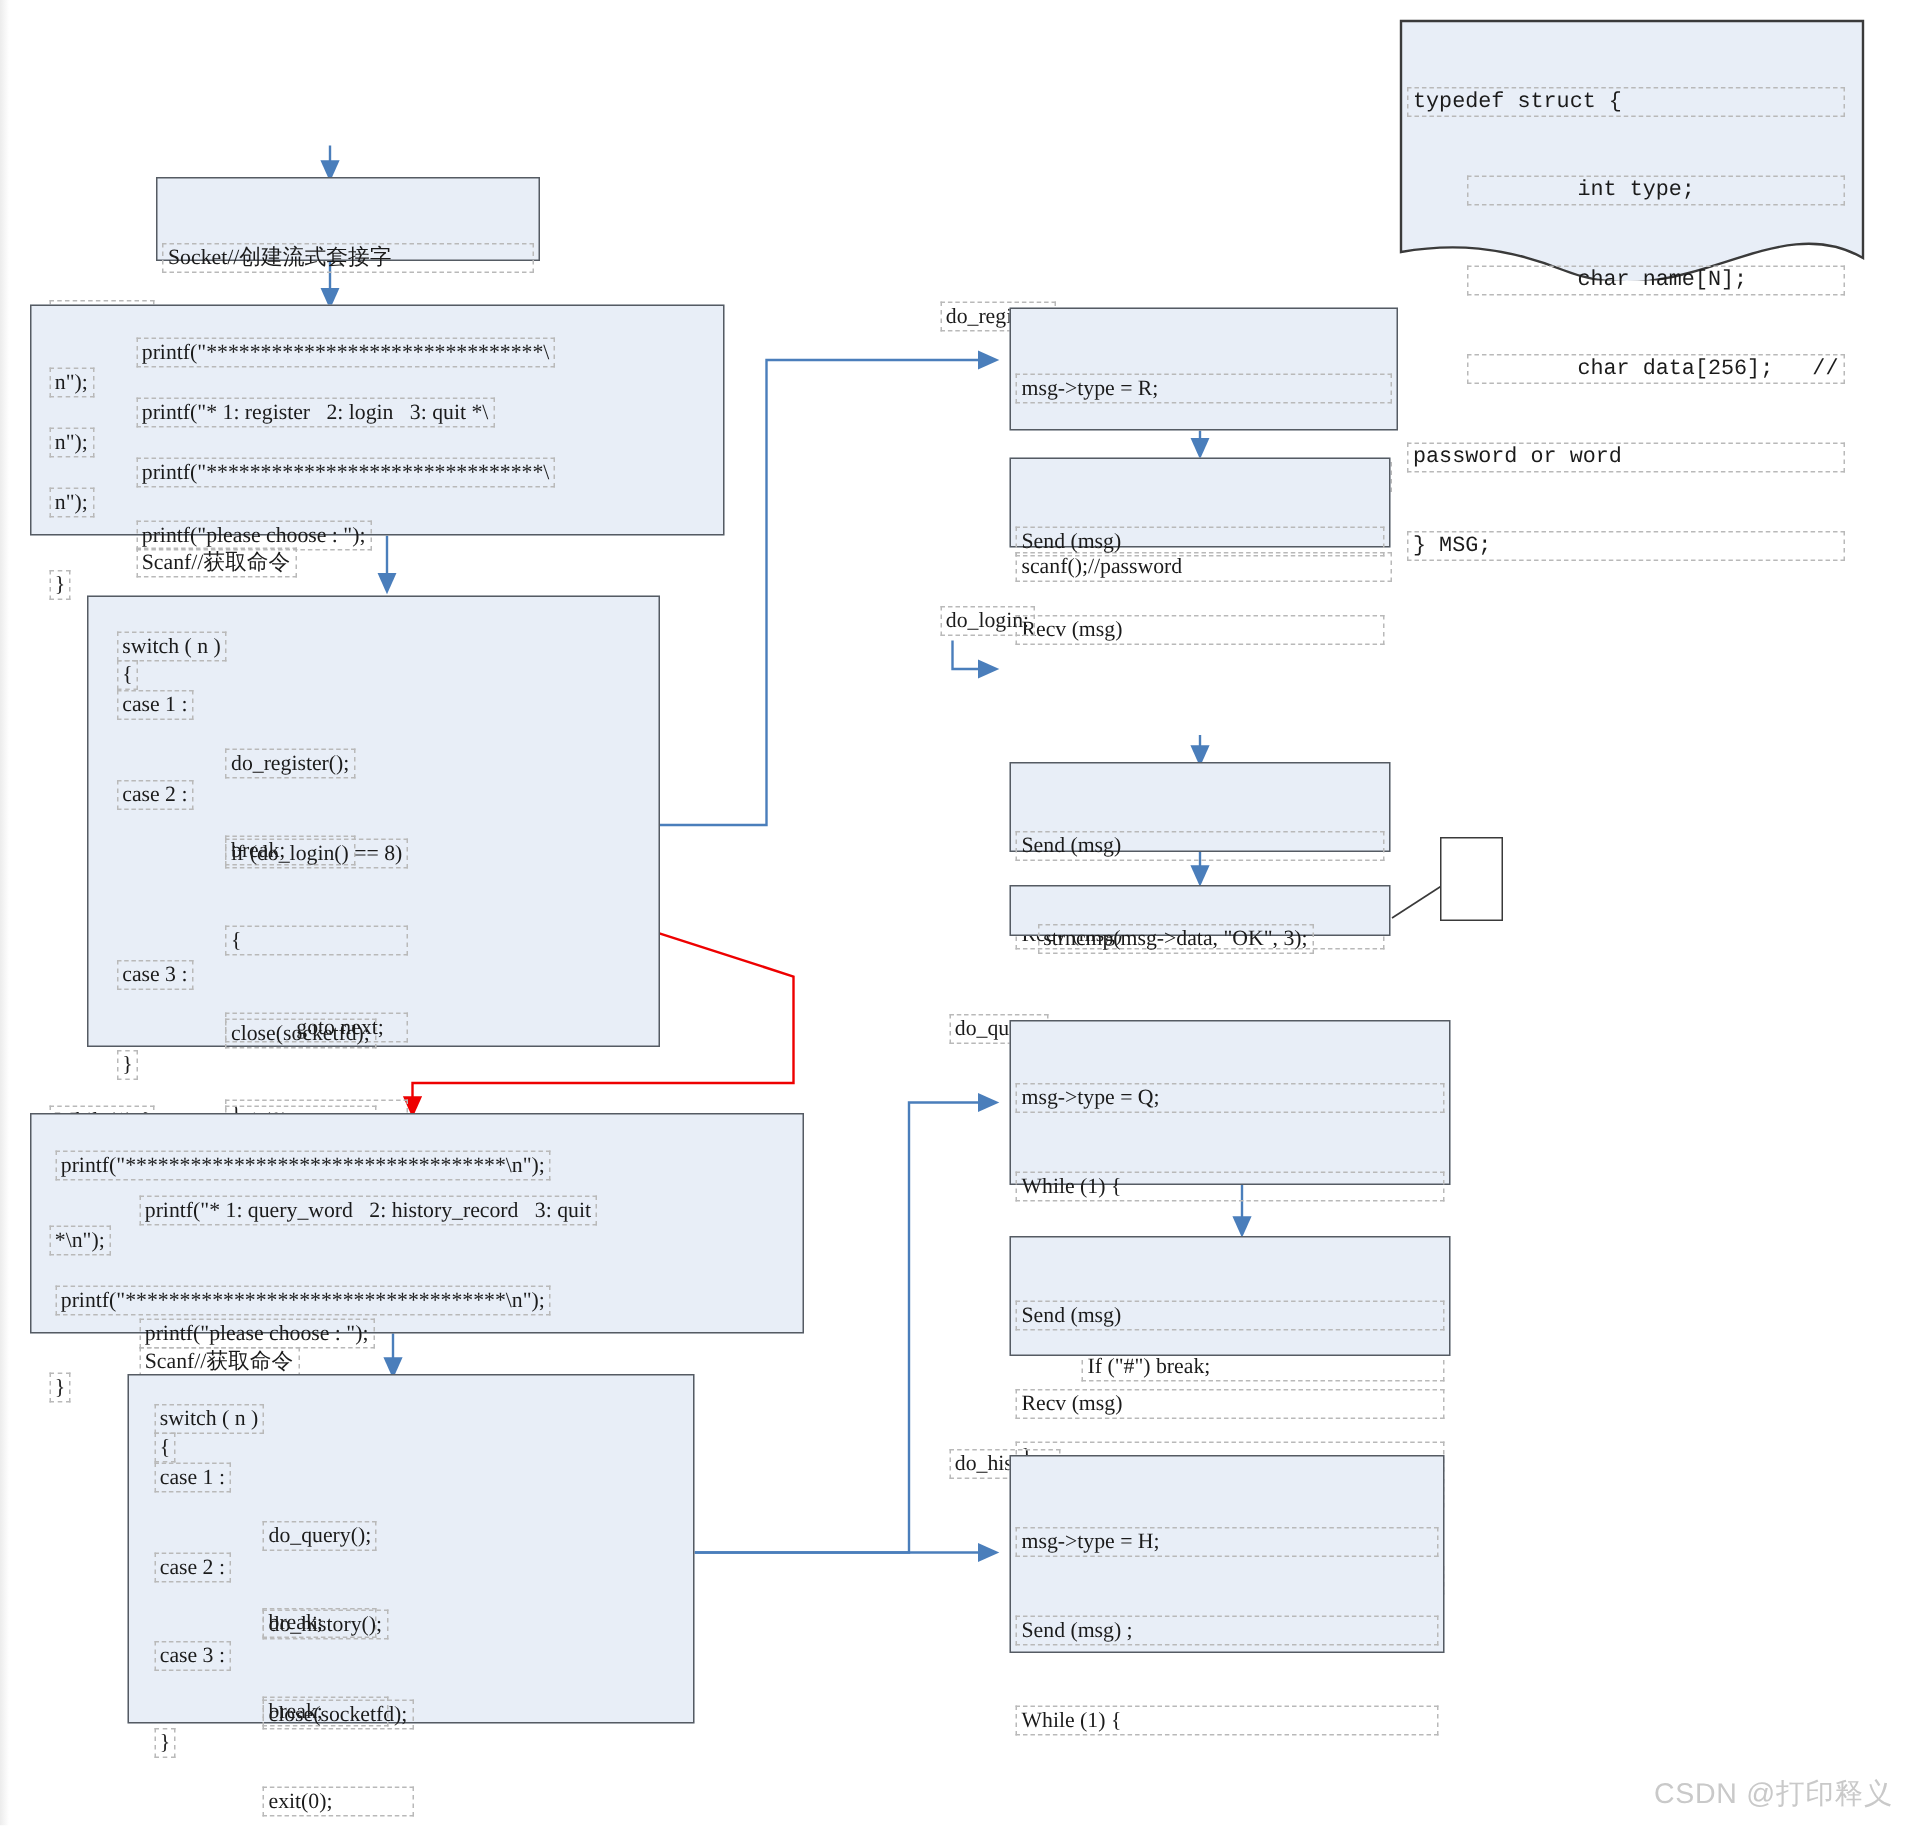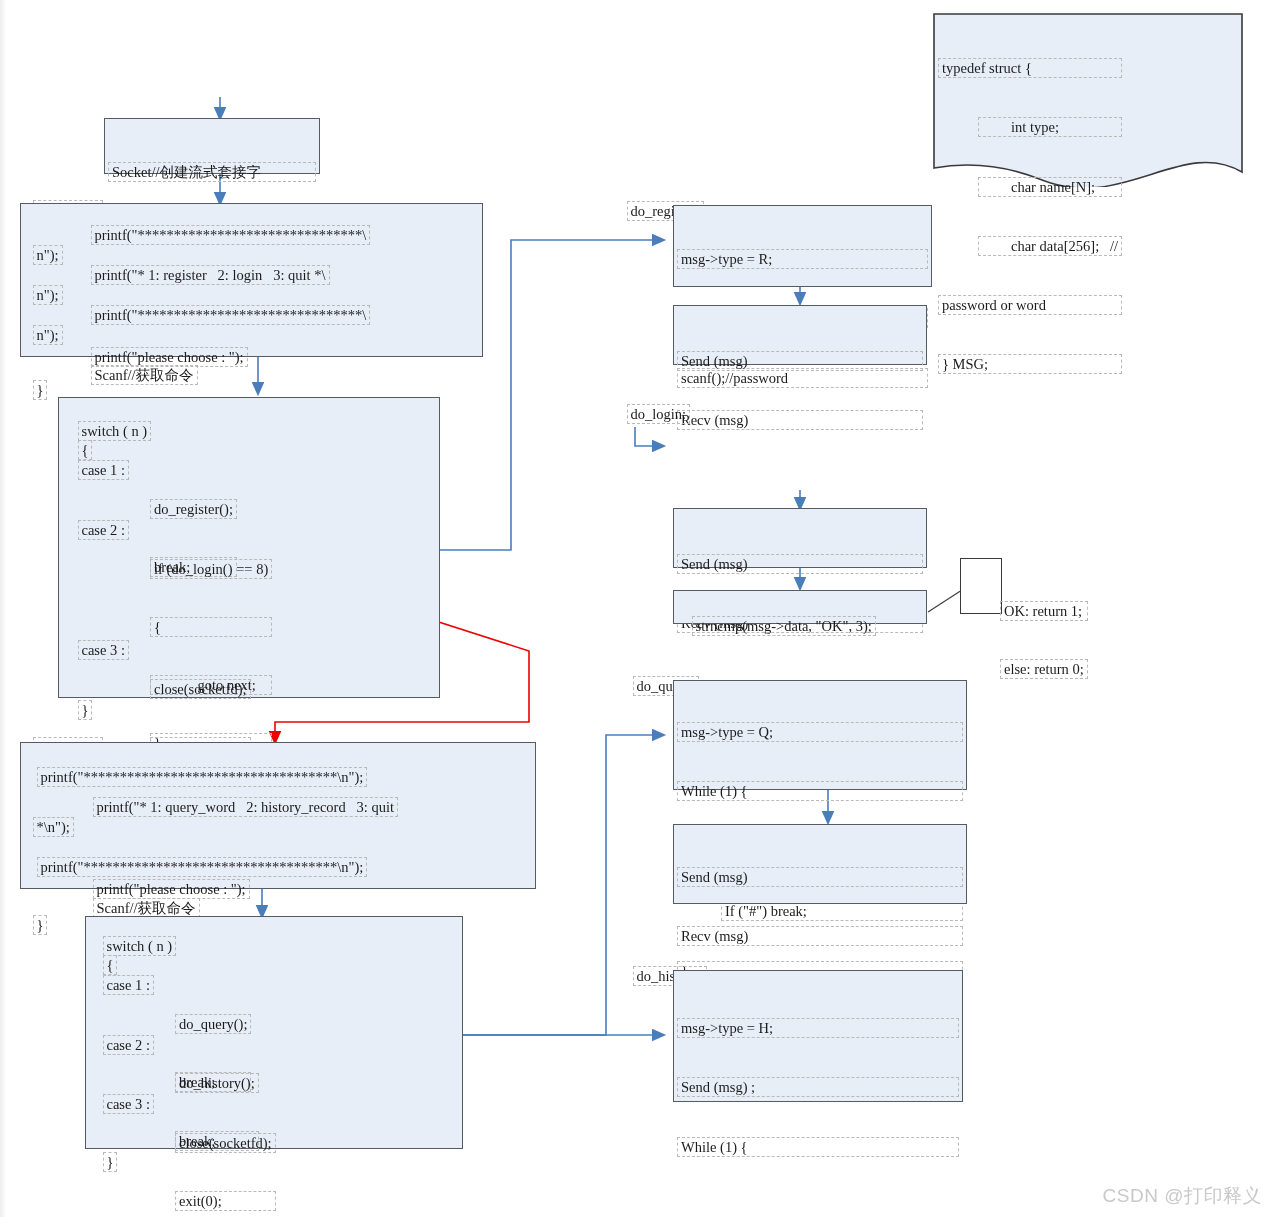--- a/index.html
+++ b/index.html
@@ -116,31 +116,31 @@
     </g>
 
     <g stroke="#3a3a3a" stroke-width="1.1" fill="none">
       <path d="M928,612 L962,590"></path>
     </g>
   </svg>
 
   <svg class="docshape" style="left:932px; top:12px; width:312px; height:175px;" viewBox="0 0 312 175">
     <path d="M2,2 L310,2 L310,160 C250,125 190,200 110,168 C70,152 36,150 2,156 Z" fill="#e8eef7" stroke="#3a3a3a" stroke-width="1.6"></path>
   </svg>
-  <div class="doctext" style="left:938px; top:19px;">
+  <div class="doctext" style="left:938px; top:19px;font-family:Liberation Mono, monospace;">
     <span class="fld fldline">typedef struct {</span>
     <span class="fld fldline" style="margin-left:40px;">        int type;</span>
     <span class="fld fldline" style="margin-left:40px;">        char name[N];</span>
     <span class="fld fldline" style="margin-left:40px;">        char data[256];   //</span>
     <span class="fld fldline">password or word</span>
     <span class="fld fldline">} MSG;</span>
   </div>
 
 
-  <div class="box" style="left:104px; top:118px; width:216px; height:56px; padding-top:4px;">
+  <div class="box" style="left:104px; top:118px; width:256px; height:56px; padding-top:4px;">
     <span class="fld fldline">Socket//创建流式套接字</span>
     <span class="fld fldline">Connect//连接服务器</span>
   </div>
 
   <div class="label" style="left:18px; top:181px;">
     <span class="fld">While(1) {</span>
   </div>
 
   <div class="box" style="left:20px; top:203px; width:463px; height:154px;"></div>
 
@@ -287,24 +287,20 @@
     <span class="fld">do_login:</span>
   </div>
   <div class="box" style="left:673px; top:508px; width:254px; height:60px; padding-top:6px;">
     <span class="fld fldline">Send (msg)</span>
     <span class="fld fldline">Recv (msg)</span>
   </div>
   <div class="box" style="left:673px; top:590px; width:254px; height:34px; padding-top:5px;">
     <span class="fld">strncmp(msg-&gt;data, "OK", 3);</span>
   </div>
   <div class="callout-rect" style="left:960px; top:558px; width:42px; height:56px;"></div>
-  <div class="label" style="left:1000px; top:563px;">
-    <span class="fld fldline">OK: return 1;</span>
-    <span class="fld fldline">else: return 0;</span>
-  </div>
 
   <div class="label" style="left:618px; top:657px;">
     <span class="fld">do_query:</span>
   </div>
   <div class="box" style="left:673px; top:680px; width:294px; height:110px; padding:2px 3px;">
     <span class="fld fldline">msg-&gt;type = Q;</span>
     <span class="fld fldline">While (1) {</span>
     <span class="fldline" style="display:block; margin-left:52px; border:1.2px dashed #e06666; width:max-content; padding:0 3px;">scanf();//word</span>
     <span class="fld fldline" style="margin-left:44px;">If ("#") break;</span>
     <span class="fld fldline">}</span>

